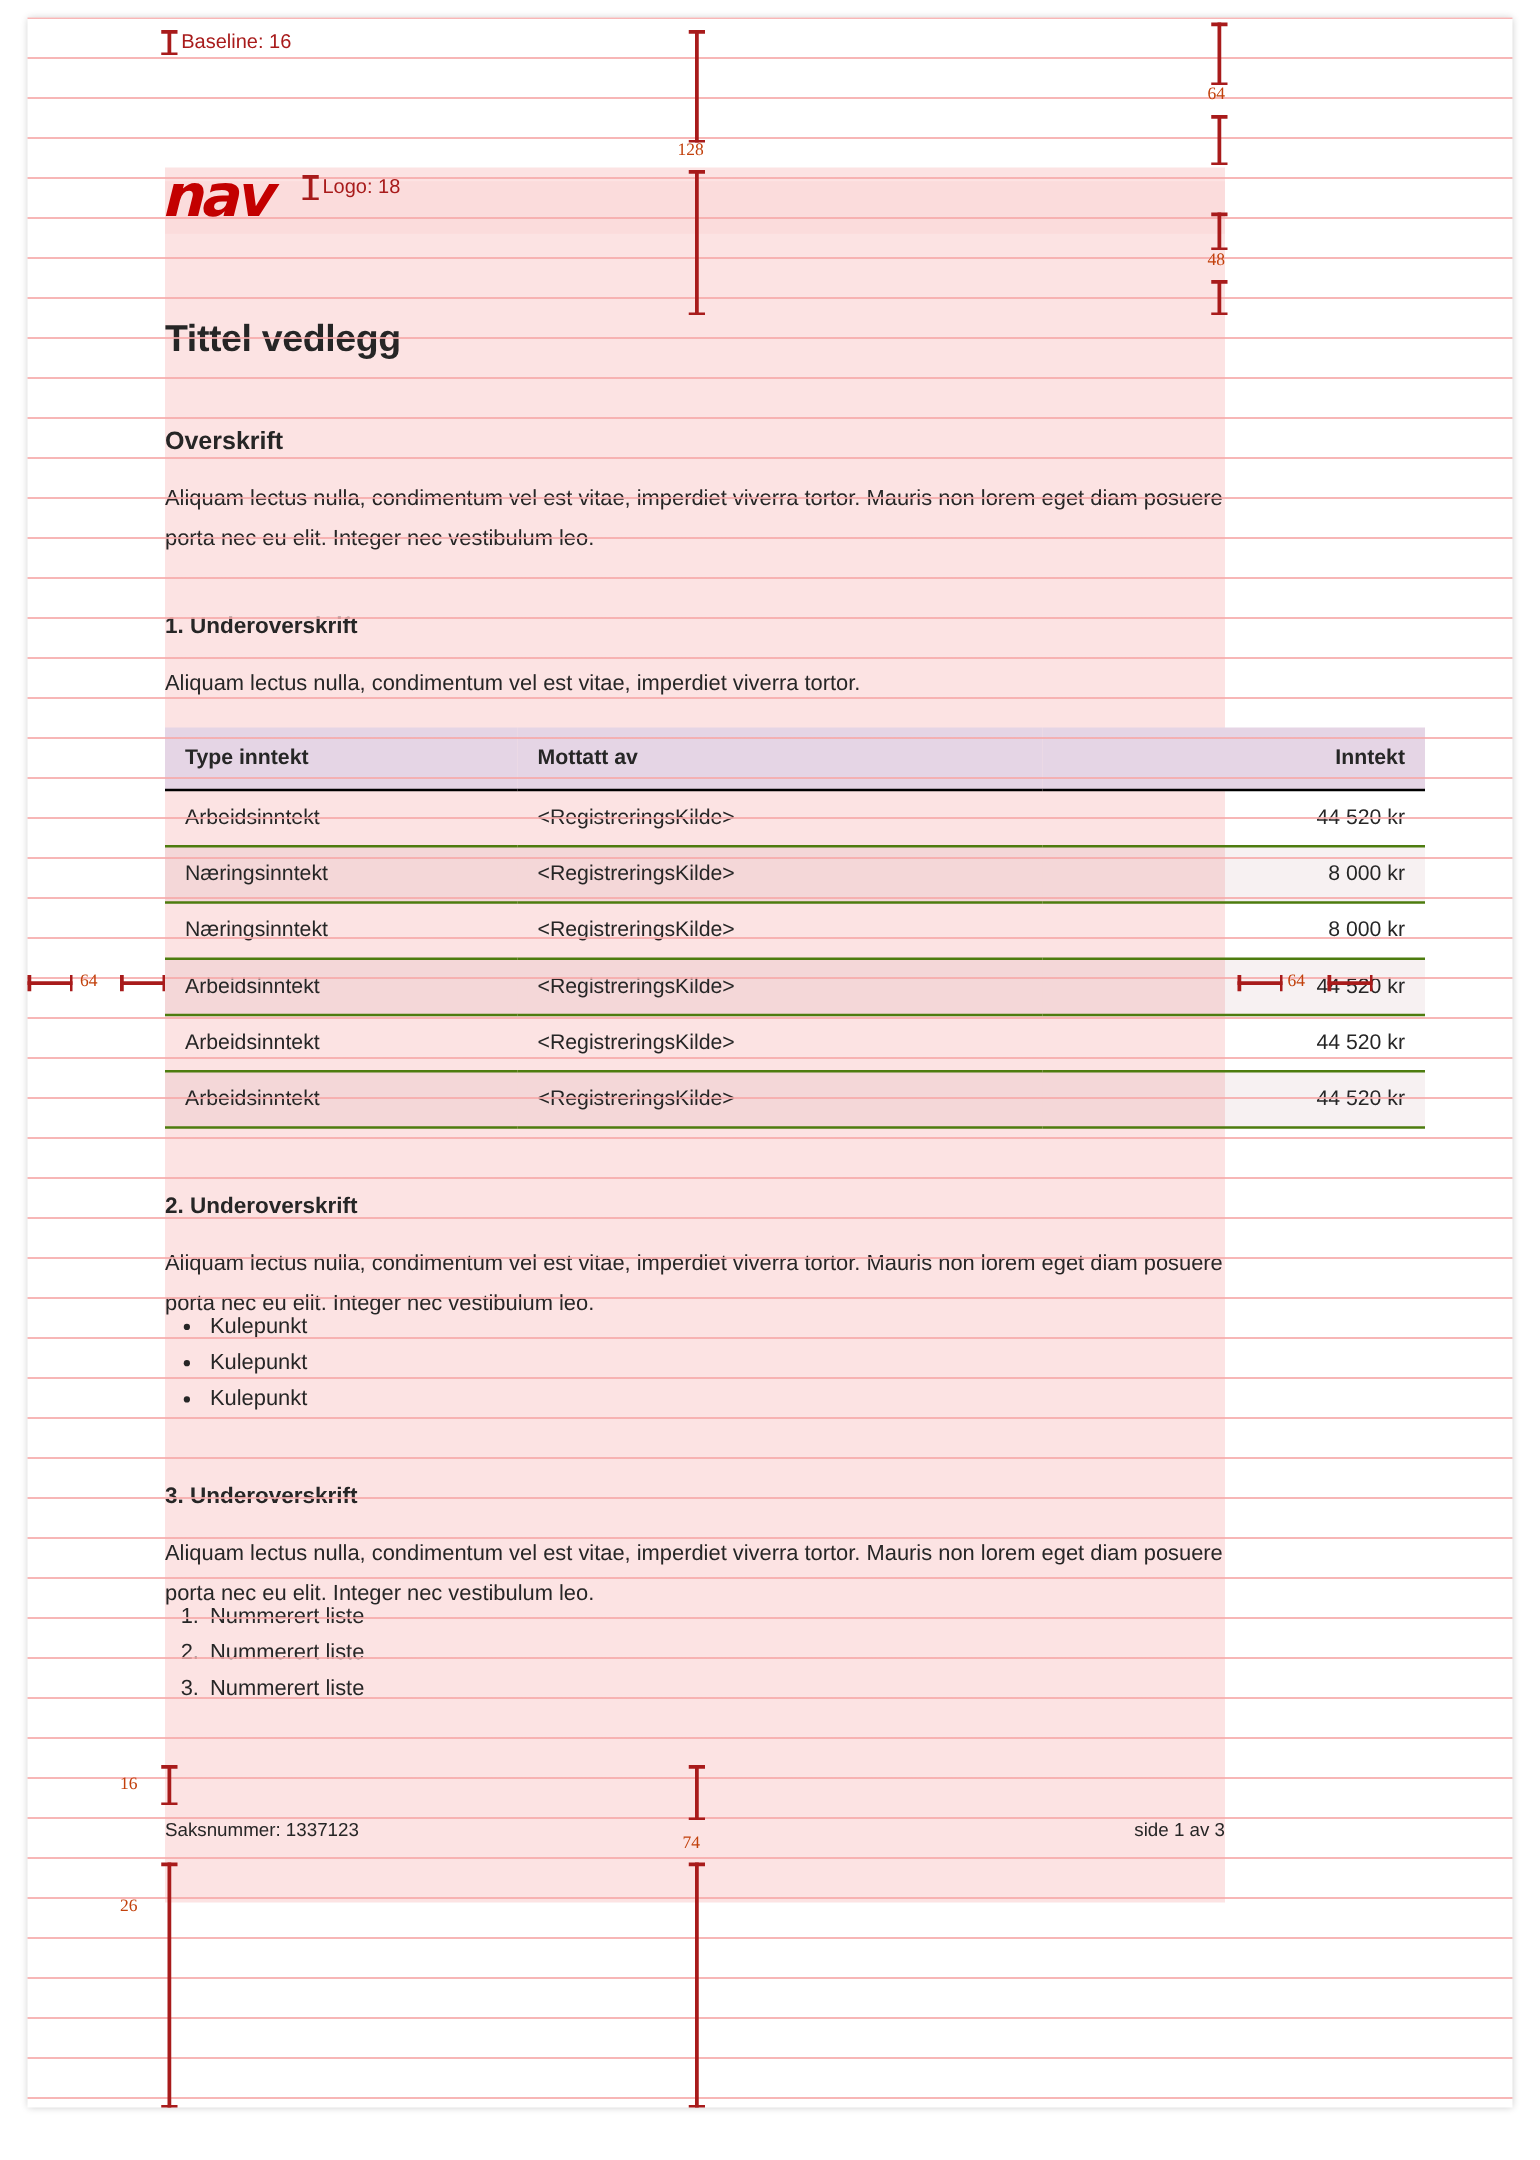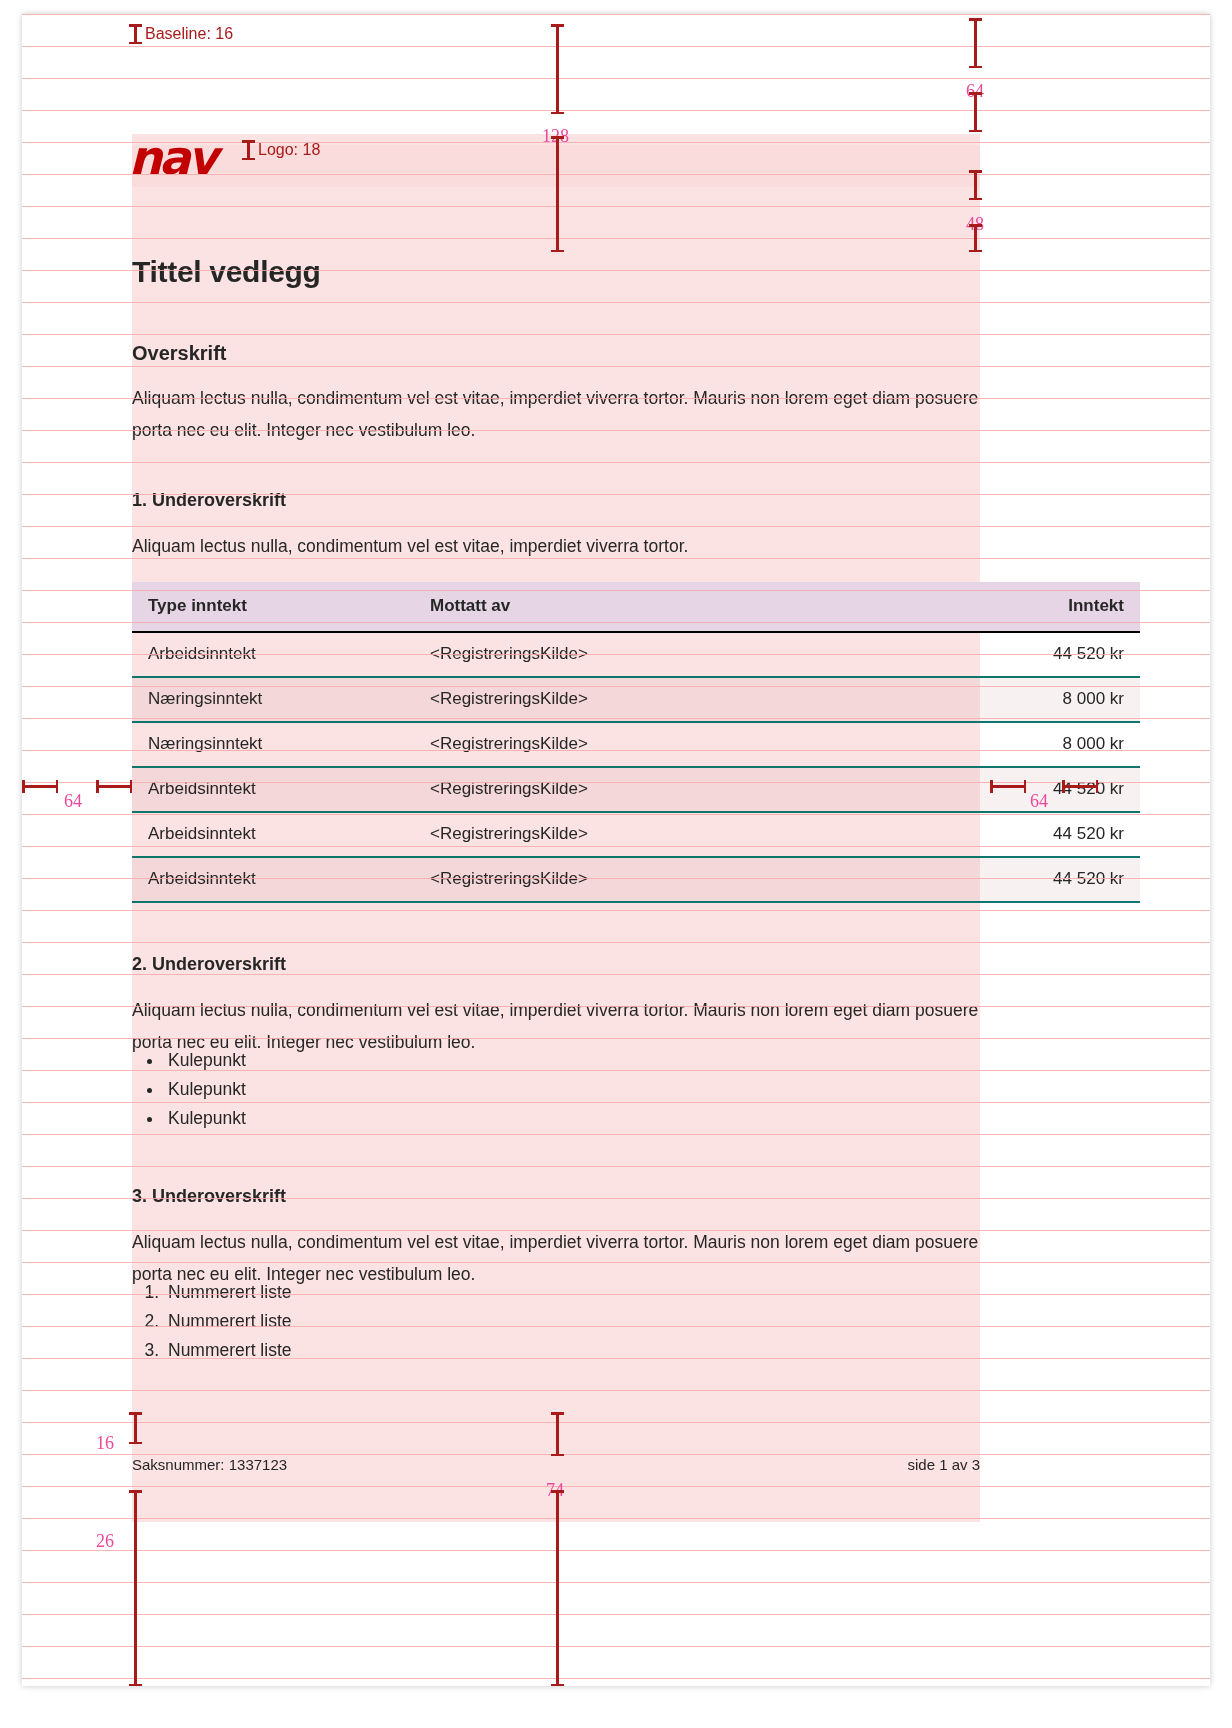--- a/index.html
+++ b/index.html
@@ -124,21 +124,21 @@
     background:#e5d5e5;
     font-weight:bold;
     text-align:left;
     padding:14px 16px 15px 16px;
     border-bottom:2.5px solid #000000;
     font-size:17px;
   }
   table.income-table th.num, table.income-table td.num { text-align:right; }
   table.income-table td {
     padding:11px 16px 12px 16px;
-    border-bottom:2px solid #0f766e;
+    border-bottom:2px solid #4d7c0f;
     font-size:17px;
   }
   table.income-table tr.alt td { background:rgba(160,90,110,0.085); }
   table.income-table td.c0 { width:282px; }
   table.income-table td.c1 { width:420px; }
 
   
   .footer {
     position:absolute; left:0; top:1442px;
     width:848px;
@@ -158,26 +158,25 @@
   .ann-label {
     position:absolute;
     font-size:16px;
     line-height:16px;
     color:#a81b1b;
     white-space:nowrap;
     font-family:"Liberation Sans", sans-serif;
   }
   .ann-num {
     position:absolute;
-    font-size:18px;
+    font-size:14px;
     line-height:18px;
-    color:#ec4899;
+    color:#c2410c;
     white-space:nowrap;
     font-family:"Liberation Serif", serif;
-    margin-top:15px;
   }
   
   .vbar {
     position:absolute;
     width:2.5px;
     background:#a81b1b;
   }
   .vbar::before, .vbar::after {
     content:"";
     position:absolute;

